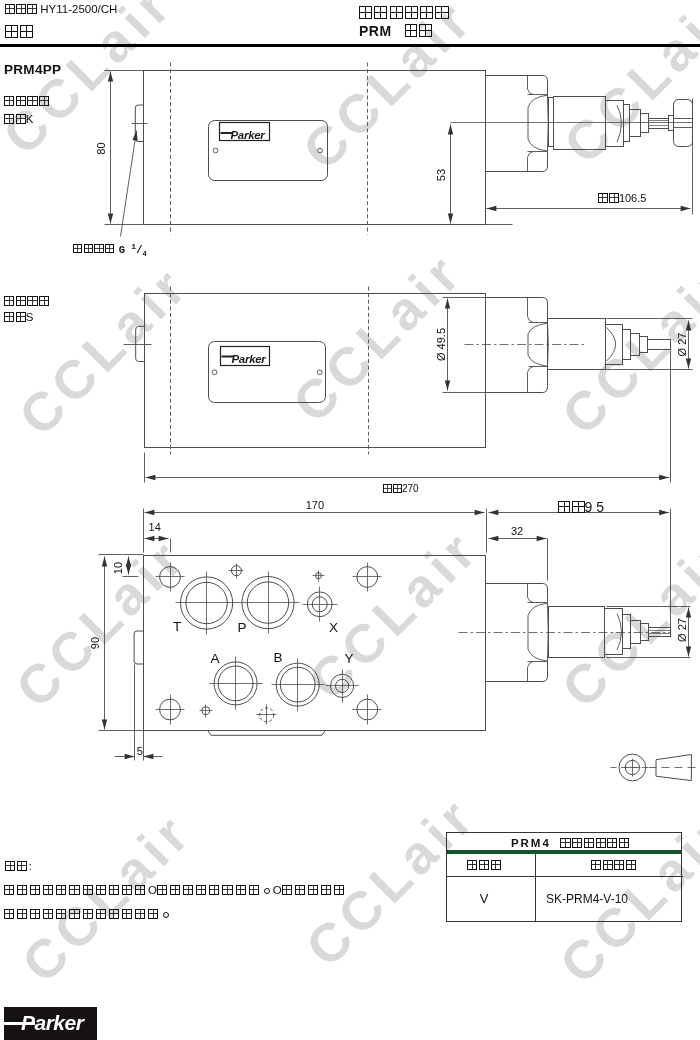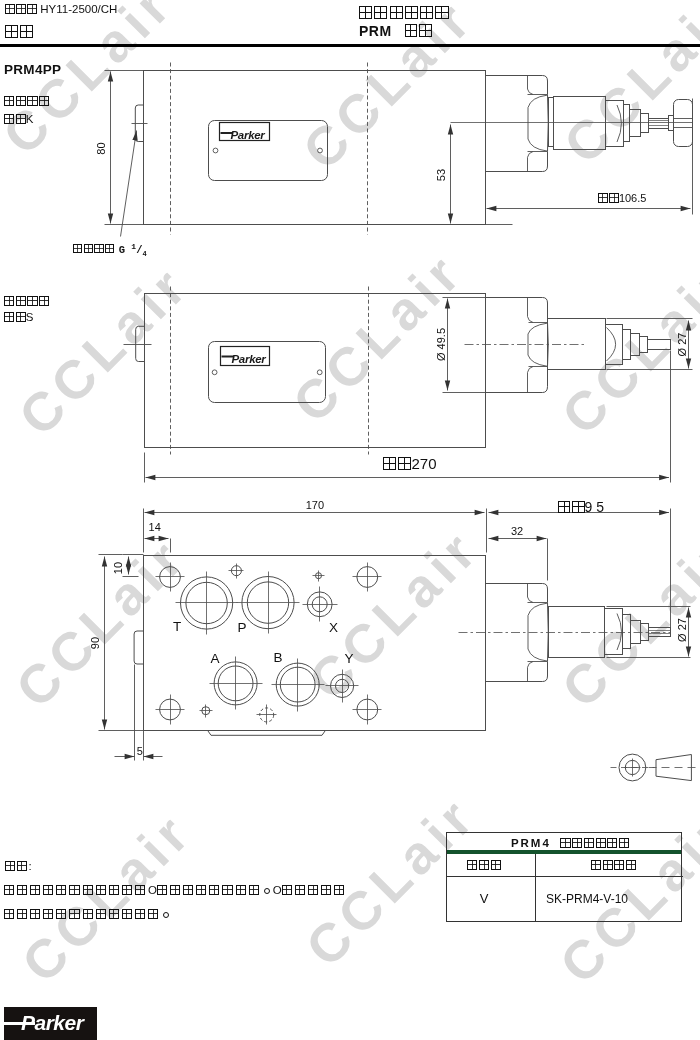--- a/index.html
+++ b/index.html
@@ -370,21 +370,21 @@
 <div class="abs" style="left:4px;top:95px;font-size:11.5px;"><span class="k"></span><span class="k"></span><span class="k"></span><span class="k"></span></div>
 <div class="abs" style="left:4px;top:113px;font-size:11.5px;"><span class="k"></span><span class="k"></span>K</div>
 
 <div class="abs" style="left:4px;top:295px;font-size:11.5px;"><span class="k"></span><span class="k"></span><span class="k"></span><span class="k"></span></div>
 <div class="abs" style="left:4px;top:311px;font-size:11.5px;"><span class="k"></span><span class="k"></span>S</div>
 
 <div class="abs" style="left:73px;top:241px;font-size:10.5px;"><span class="k"></span><span class="k"></span><span class="k"></span><span class="k"></span> <b style="font-family:'Liberation Mono',monospace;">G <sup style="font-size:8px;">1</sup>/<sub style="font-size:7px;">4</sub></b></div>
 
 <div class="abs" style="left:562px;top:192px;font-size:11px;margin-left:36px;"><span class="k"></span><span class="k"></span>106.5</div>
 
-<div class="abs" style="left:383px;top:455px;font-size:15px;"><span class="k"></span><span class="k"></span>270</div>
+<div class="abs" style="left:383px;top:483px;font-size:10px;"><span class="k"></span><span class="k"></span>270</div>
 
 <div class="abs" style="left:558px;top:499px;font-size:14px;"><span class="k"></span><span class="k"></span>9 5</div>
 
 <div class="abs" style="left:5px;top:860px;font-size:11.5px;"><span class="k"></span><span class="k"></span><b style="font-weight:normal;">:</b></div>
 <div class="abs w" style="left:4px;top:884px;font-size:11.5px;"><span class="k"></span><span class="k"></span><span class="k"></span><span class="k"></span><span class="k"></span><span class="k"></span><span class="k"></span><span class="k"></span><span class="k"></span><span class="k"></span><span class="k"></span>O<span class="k"></span><span class="k"></span><span class="k"></span><span class="k"></span><span class="k"></span><span class="k"></span><span class="k"></span><span class="k"></span><span style="display:inline-block;width:4px;height:4px;border:1px solid #111;border-radius:50%;margin:0 3px 0 2px;"></span>O<span class="k"></span><span class="k"></span><span class="k"></span><span class="k"></span><span class="k"></span></div>
 <div class="abs w" style="left:4px;top:908px;font-size:11.5px;"><span class="k"></span><span class="k"></span><span class="k"></span><span class="k"></span><span class="k"></span><span class="k"></span><span class="k"></span><span class="k"></span><span class="k"></span><span class="k"></span><span class="k"></span><span class="k"></span><span style="display:inline-block;width:4px;height:4px;border:1px solid #111;border-radius:50%;margin:0 3px 0 2px;"></span></div>
 
 <div class="abs" style="left:446px;top:832px;width:236px;height:90px;border:1px solid #333;box-sizing:border-box;">
 
   <div style="position:absolute;left:0;top:0;width:100%;height:21px;border-bottom:4px solid #14532d;box-sizing:border-box;text-align:center;font-size:11.5px;line-height:21px;text-indent:12px;"><b style="letter-spacing:2px;">PRM4</b>&nbsp;&nbsp;&nbsp;<span class="k"></span><span class="k"></span><span class="k"></span><span class="k"></span><span class="k"></span><span class="k"></span></div>

